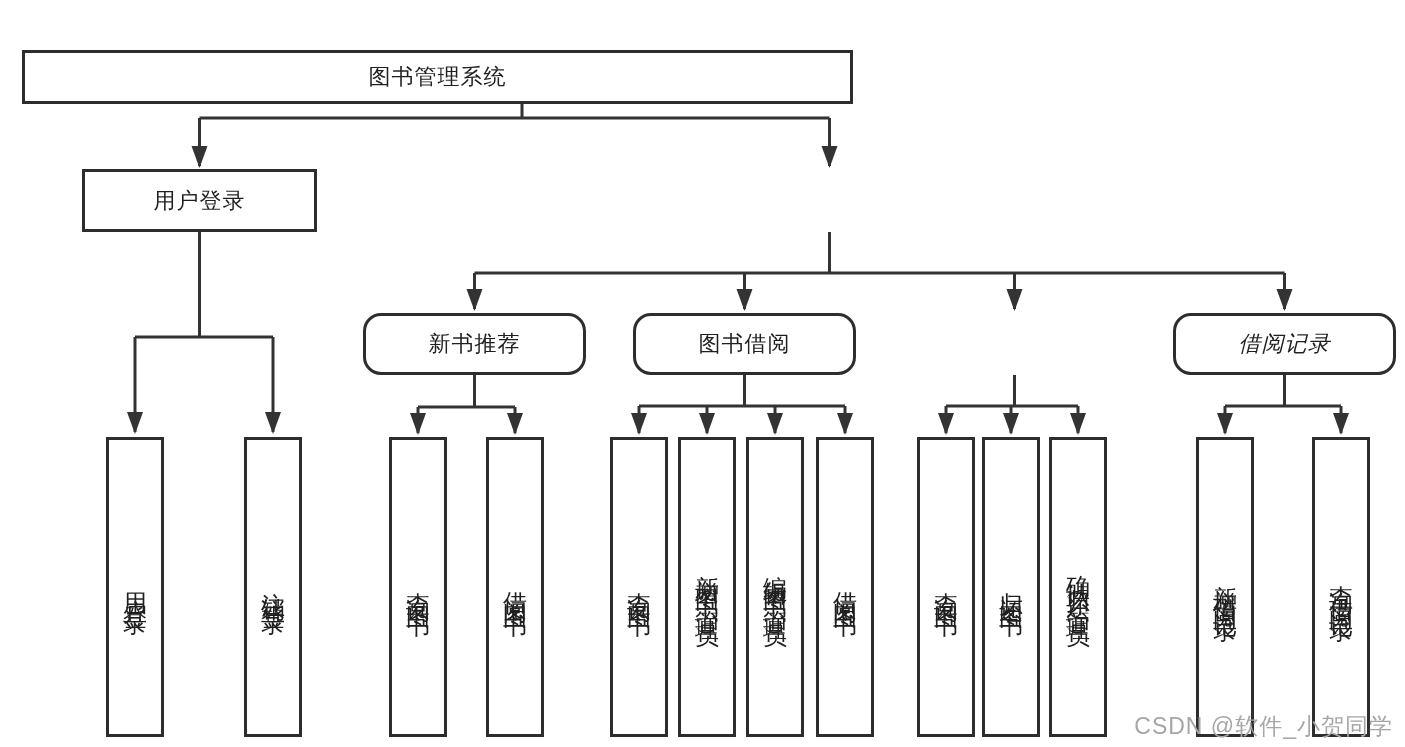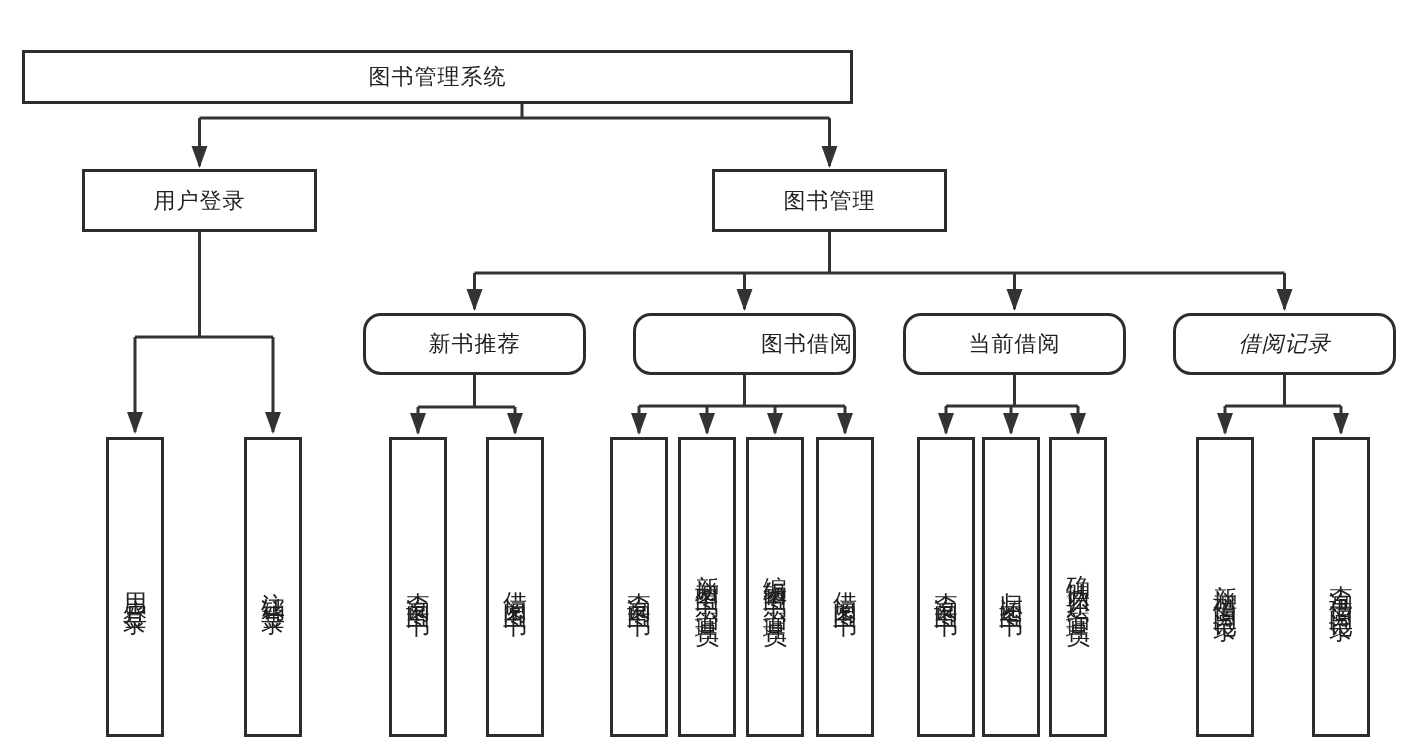--- a/index.html
+++ b/index.html
@@ -46,21 +46,21 @@
   }
   
   .n-root  { left: 22px;  top: 26px;  width: 831px; height: 54px; margin-top: 24px; }
   
   .n-l2    { top: 169px; width: 235px; height: 63px; }
   .n-login { left: 82px; }
   .n-mgmt  { left: 712px; }
   
   .n-l3    { top: 313px; width: 223px; height: 62px; border-radius: 18px; }
   .n-rec   { left: 363px; }
-  .n-bor   { left: 633px; justify-content: flex-end; }
+  .n-bor   { left: 633px; }
   .n-cur   { left: 903px; }
   .n-log   { left: 1173px; font-style: italic; }
   
   .leaf    { top: 437px; width: 58px; height: 300px; }
   .lf-a1 { left: 106px; }  .lf-a2 { left: 244px; }
   .lf-b1 { left: 389px; }  .lf-b2 { left: 486px; }
   .lf-c1 { left: 610px; }  .lf-c2 { left: 678px; }
   .lf-c3 { left: 746px; }  .lf-c4 { left: 816px; }
   .lf-d1 { left: 917px; }  .lf-d2 { left: 982px; }  .lf-d3 { left: 1049px; }
   .lf-e1 { left: 1196px; } .lf-e2 { left: 1312px; }
@@ -152,40 +152,34 @@
     </g>
   </svg>
 
   <div class="node h-node n-root">
     <span>图书管理系统</span>
   </div>
 
   <div class="node h-node n-l2 n-login">
     <span>用户登录</span>
   </div>
-  <div class="node h-node n-l2 n-mgmt">
-    <span>图书管理</span>
-  </div>
 
   <div class="node v-node leaf lf-a1">
     <span>用户登录</span>
   </div>
   <div class="node v-node leaf lf-a2">
     <span>注销登录</span>
   </div>
 
   <div class="node h-node n-l3 n-rec">
     <span>新书推荐</span>
   </div>
   <div class="node h-node n-l3 n-bor">
     <span>图书借阅</span>
   </div>
-  <div class="node h-node n-l3 n-cur">
-    <span>当前借阅</span>
-  </div>
   <div class="node h-node n-l3 n-log">
     <span>借阅记录</span>
   </div>
 
   <div class="node v-node leaf lf-b1">
     <span>查询图书</span>
   </div>
   <div class="node v-node leaf lf-b2">
     <span>借阅图书</span>
   </div>
@@ -213,14 +207,15 @@
     <span>确认归还（管理员）</span>
   </div>
 
   <div class="node v-node leaf lf-e1">
     <span>新增借阅记录</span>
   </div>
   <div class="node v-node leaf lf-e2">
     <span>查询借阅记录</span>
   </div>
 
+  <div id="watermark">CSDN @软件_小贺同学</div>
 
 </div>
 
 </body></html>

